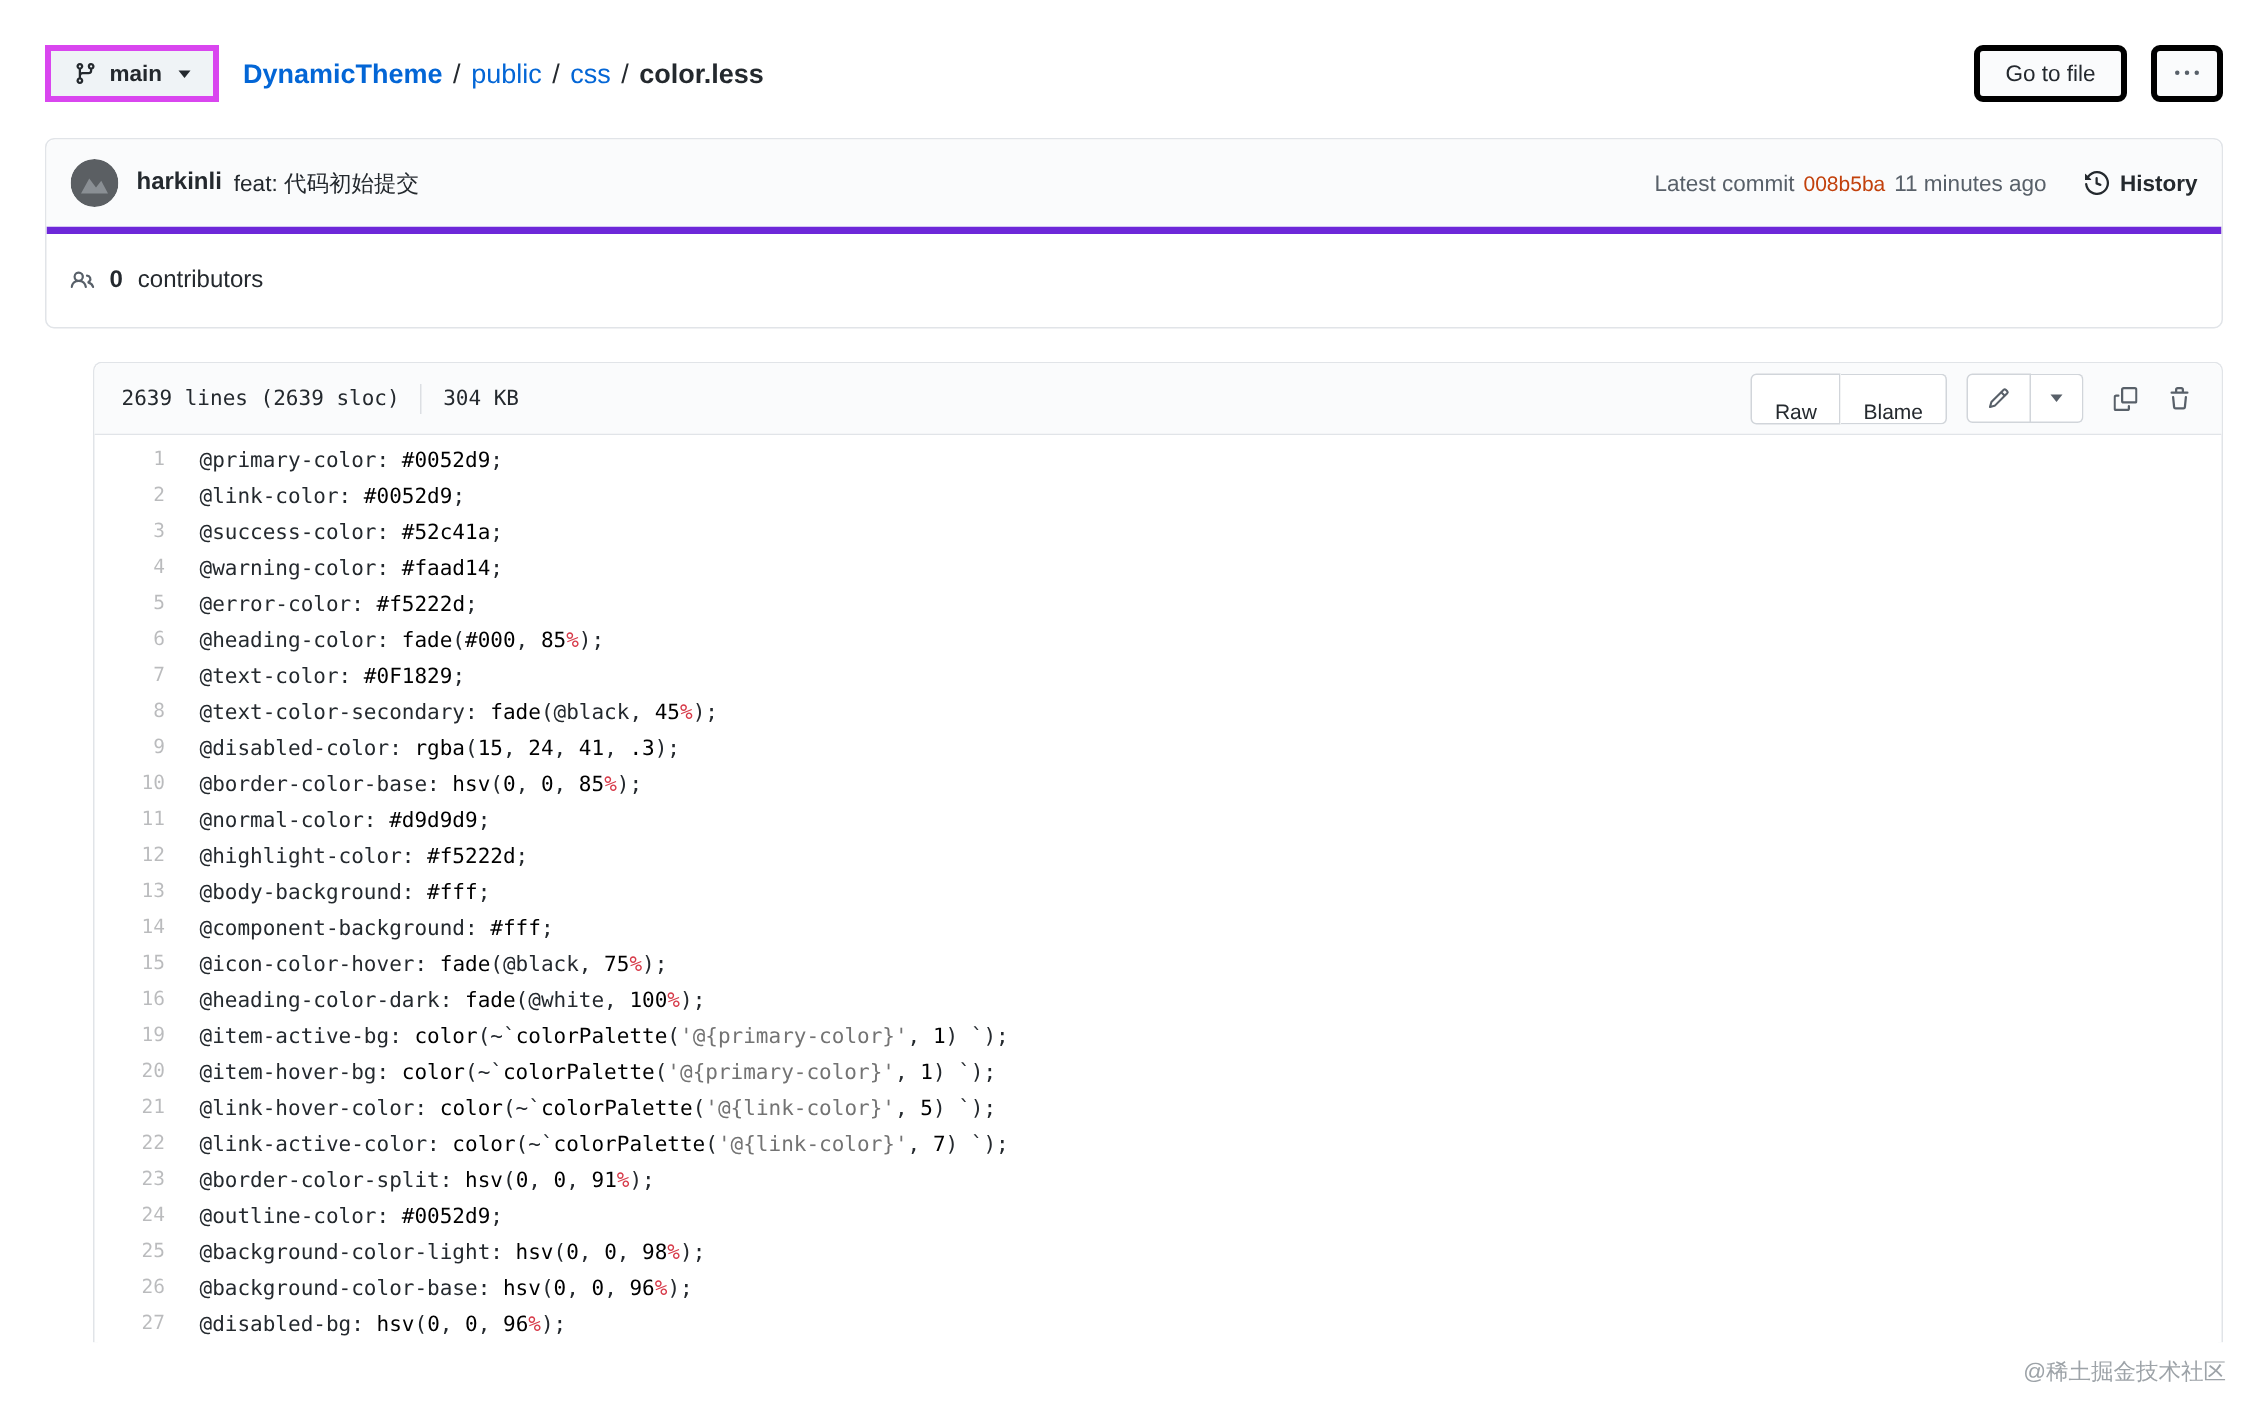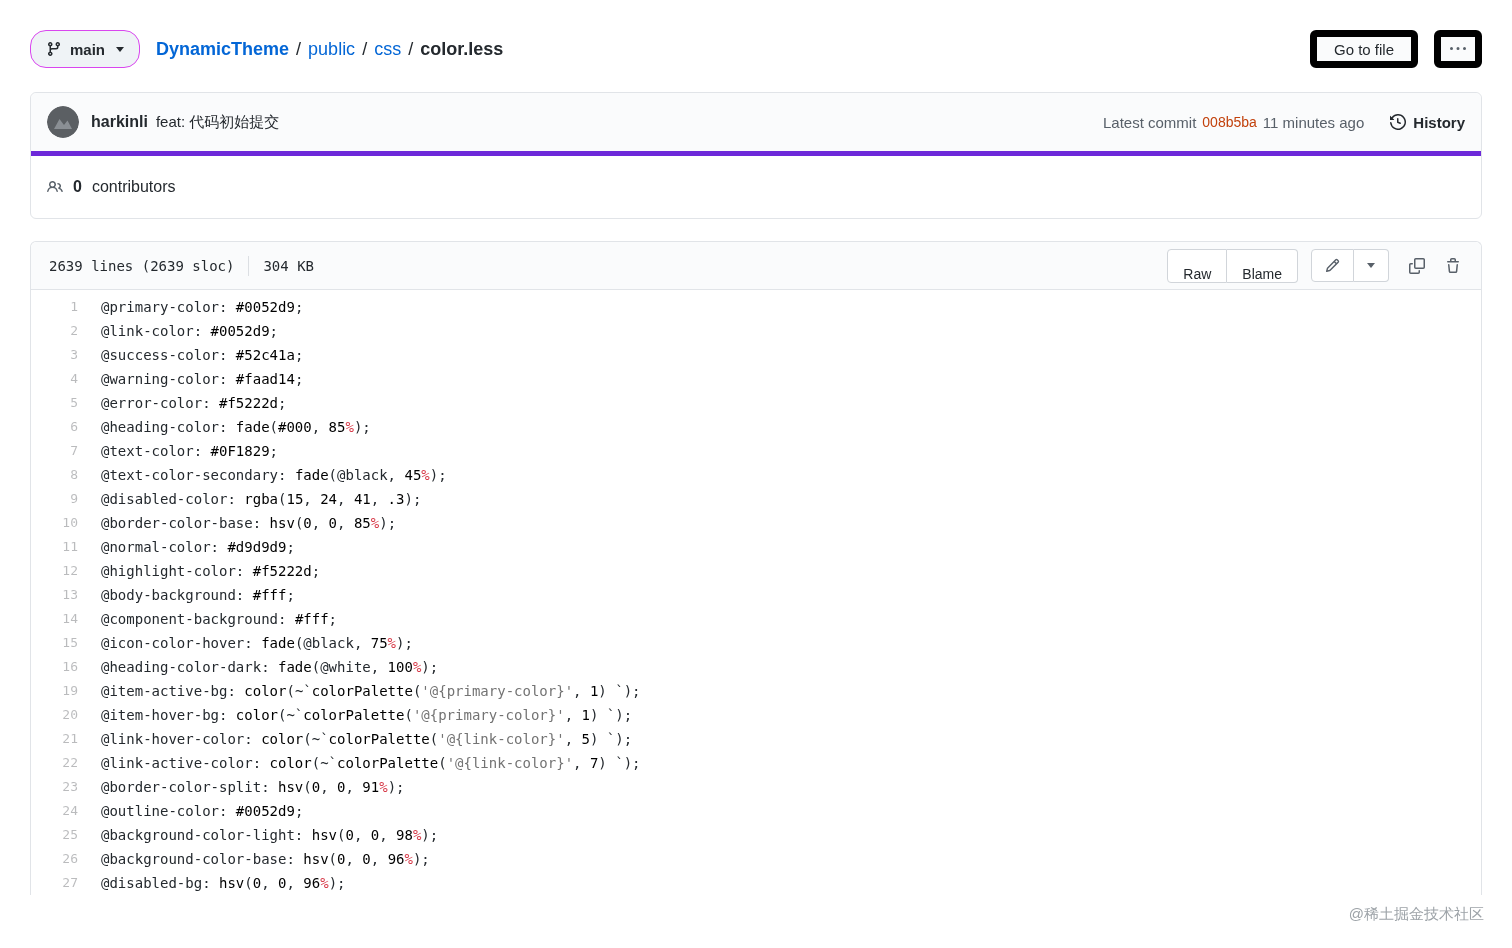--- a/index.html
+++ b/index.html
@@ -4,54 +4,54 @@
 <style>
   html,body{margin:0;padding:0;}
   body{width:1512px;height:948px;overflow:hidden;background:#ffffff;color:#24292e;
        font-family:"Liberation Sans",sans-serif;position:relative;}
   button{font-family:inherit;cursor:pointer;}
   .page{padding:30px 30px 0;}
 
   
   .topbar{display:flex;align-items:center;}
   .branch-btn{display:flex;align-items:center;gap:8px;height:38px;padding:0 15px;
-      background:#eff3f6;border:1px solid #d946ef;border-radius:16px;
+      background:#eff3f6;border:4px solid #d946ef;border-radius:0;
       font-size:15px;font-weight:600;color:#24292e;}
   .branch-btn svg{fill:#24292e;}
   .caret-down{width:0;height:0;border-left:4px solid transparent;border-right:4px solid transparent;
       border-top:5px solid #24292e;margin-left:3px;}
   .breadcrumb{margin-left:16px;font-size:18px;display:flex;align-items:center;gap:7px;}
   .breadcrumb a{color:#0366d6;text-decoration:none;cursor:pointer;}
   .breadcrumb .repo{font-weight:600;}
   .breadcrumb .sep{color:#24292e;}
   .breadcrumb .final{font-weight:700;color:#24292e;}
   .topbar-right{margin-left:auto;display:flex;align-items:center;gap:16px;}
   .btn{display:flex;align-items:center;justify-content:center;height:38px;padding:0 17px;
-      background:#fafbfc;border:7px solid #000000;border-radius:6px;font-size:15px;color:#24292e;}
+      background:#fafbfc;border:4px solid #000000;border-radius:6px;font-size:15px;color:#24292e;}
   .kebab-btn{width:48px;padding:0;color:#586069;}
   .kebab-btn svg{fill:#586069;}
 
   
   .commit-box{margin-top:24px;border:1px solid #e1e4e8;border-radius:6px;}
   .commit-row{display:flex;align-items:center;padding:13px 16px;background:#fafbfc;
       border-bottom:5px solid #6d28d9;border-radius:6px 6px 0 0;}
   .avatar{width:32px;height:32px;border-radius:50%;overflow:hidden;flex:none;display:block;}
   .commit-author{font-weight:700;font-size:16px;margin-left:12px;cursor:pointer;}
   .commit-msg{font-size:15px;margin-left:8px;color:#24292e;cursor:pointer;}
   .commit-meta{margin-left:auto;display:flex;align-items:center;font-size:15px;color:#586069;gap:6px;}
   .commit-sha{font-family:Liberation Sans, sans-serif;font-size:14px;color:#c2410c;}
   .history-btn{display:flex;align-items:center;gap:7px;margin-left:26px;background:none;border:none;
       font-size:15px;font-weight:600;color:#24292e;padding:0;}
   .history-btn svg{fill:#24292e;}
   .contrib-row{display:flex;align-items:center;gap:10px;padding:22px 16px;font-size:16px;}
   .contrib-row svg{fill:#586069;}
   .contrib-count{font-weight:700;}
 
   
-  .file-box{margin-top:22px;border:1px solid #e1e4e8;border-bottom:none;border-radius:6px 6px 0 0;}
+  .file-box{margin-top:22px;border:1px solid #e1e4e8;border-bottom:none;border-radius:6px 6px 0 0;margin-left:32px;}
   .file-header{display:flex;align-items:center;background:#fafbfc;border-bottom:1px solid #e1e4e8;
       border-radius:6px 6px 0 0;padding:7px 10px 7px 18px;height:48px;box-sizing:border-box;}
   .file-meta{display:flex;align-items:center;gap:14px;
       font-family:"DejaVu Sans Mono","Liberation Mono",monospace;font-size:14px;color:#24292e;}
   .vdiv{width:1px;height:20px;background:#dcdfe3;}
   .file-actions{margin-left:auto;display:flex;align-items:center;}
   .group{display:flex;}
   .gbtn{height:33px;padding:16px 15px;background:#ffffff;border:1px solid #d1d5da;
       font-size:14px;color:#24292e;font-weight:500;}
   .gbtn + .gbtn{border-left:none;}

